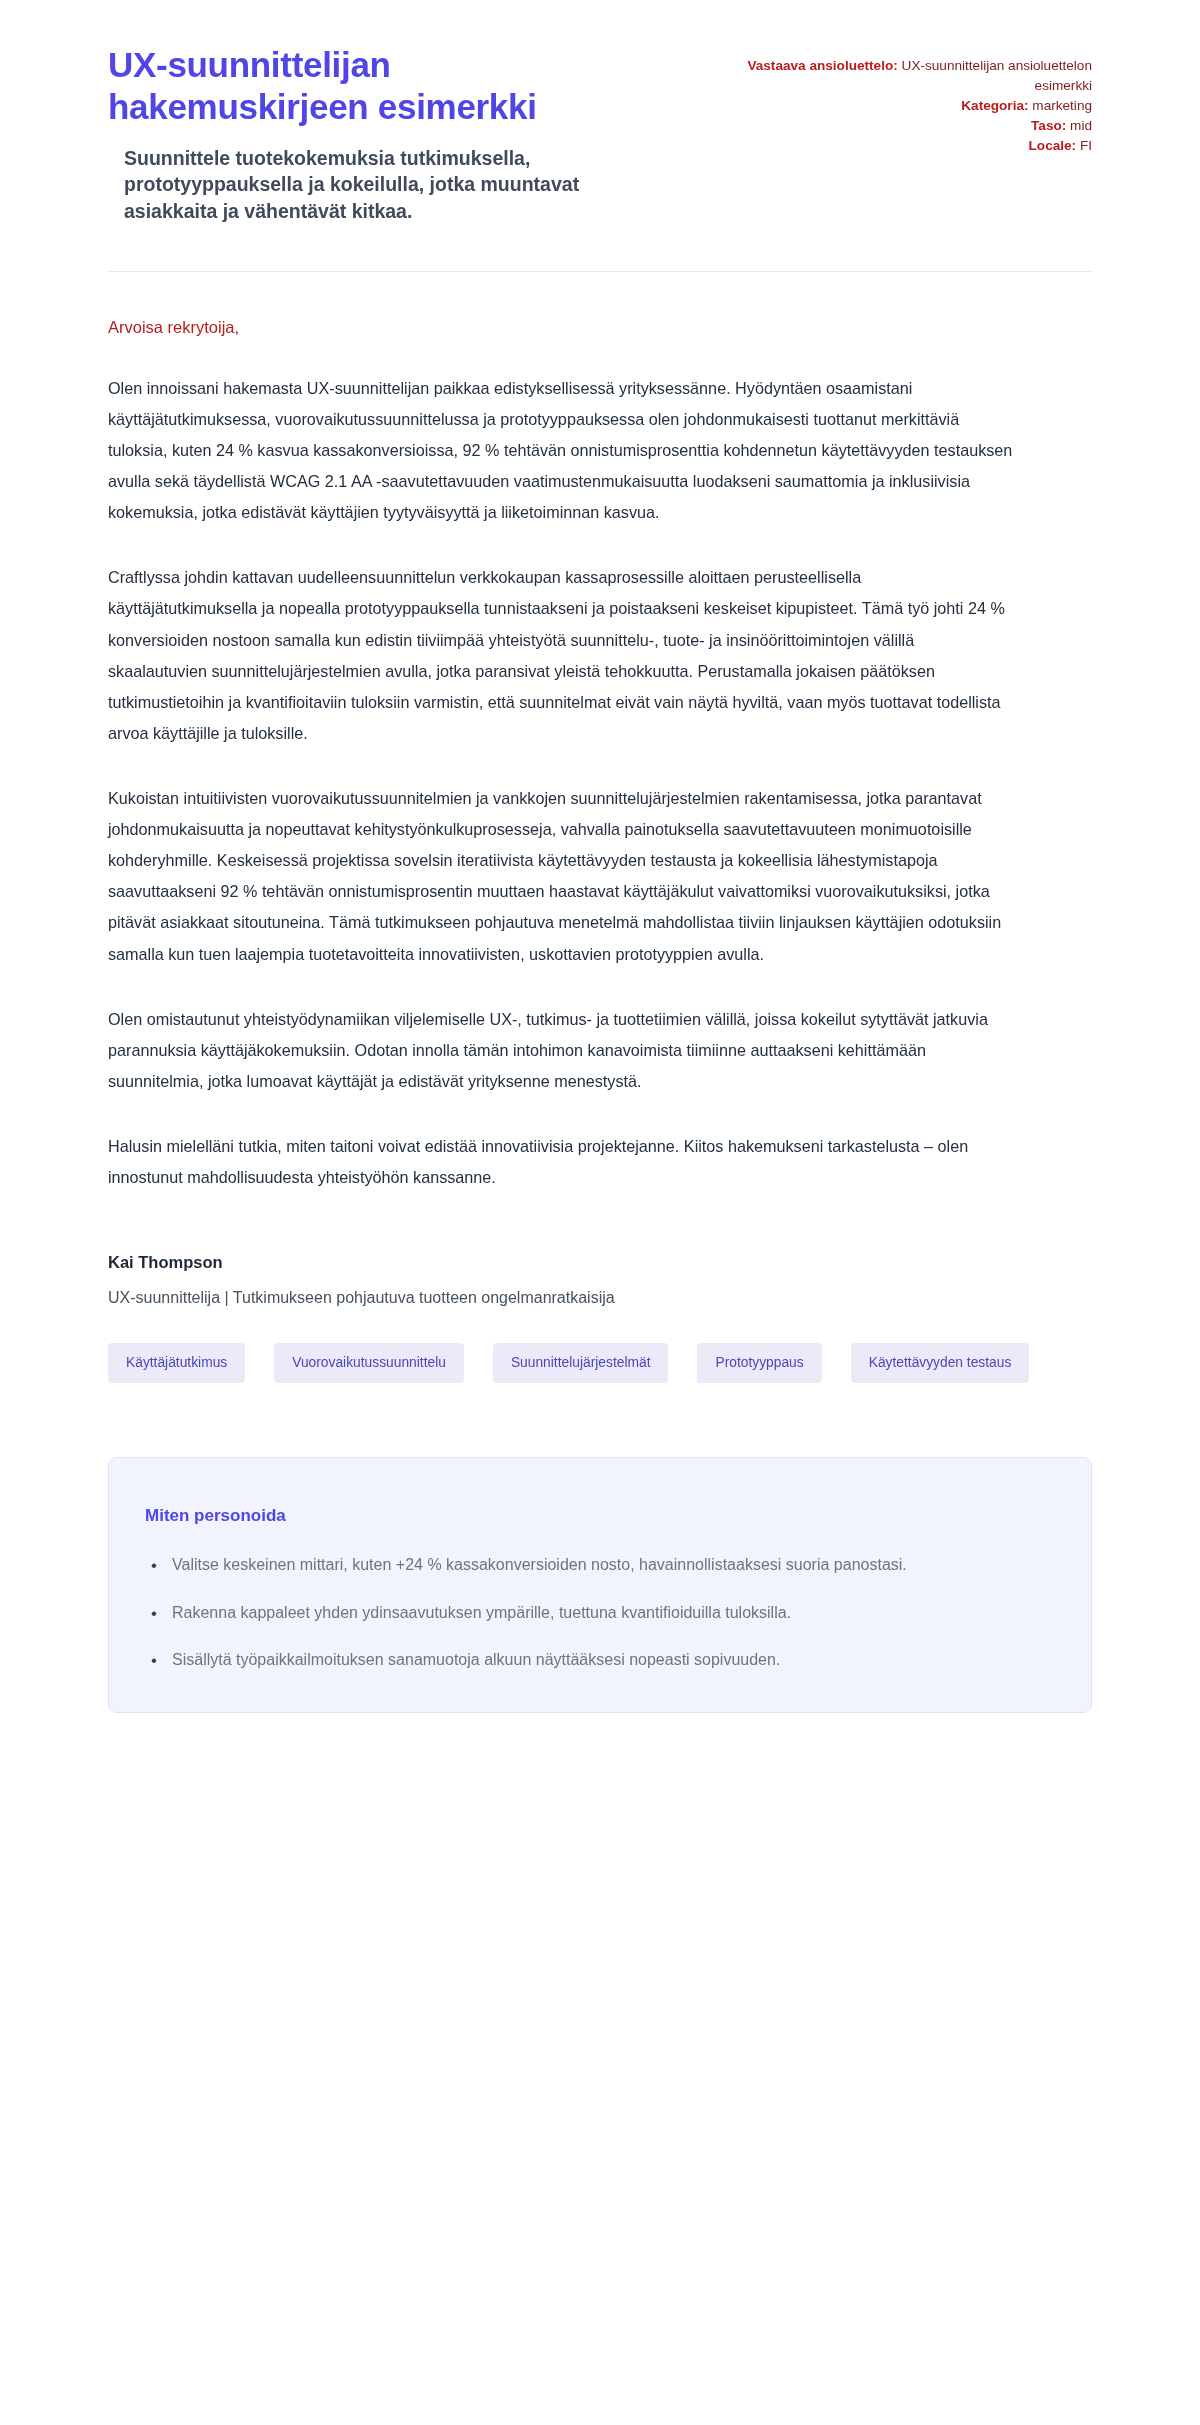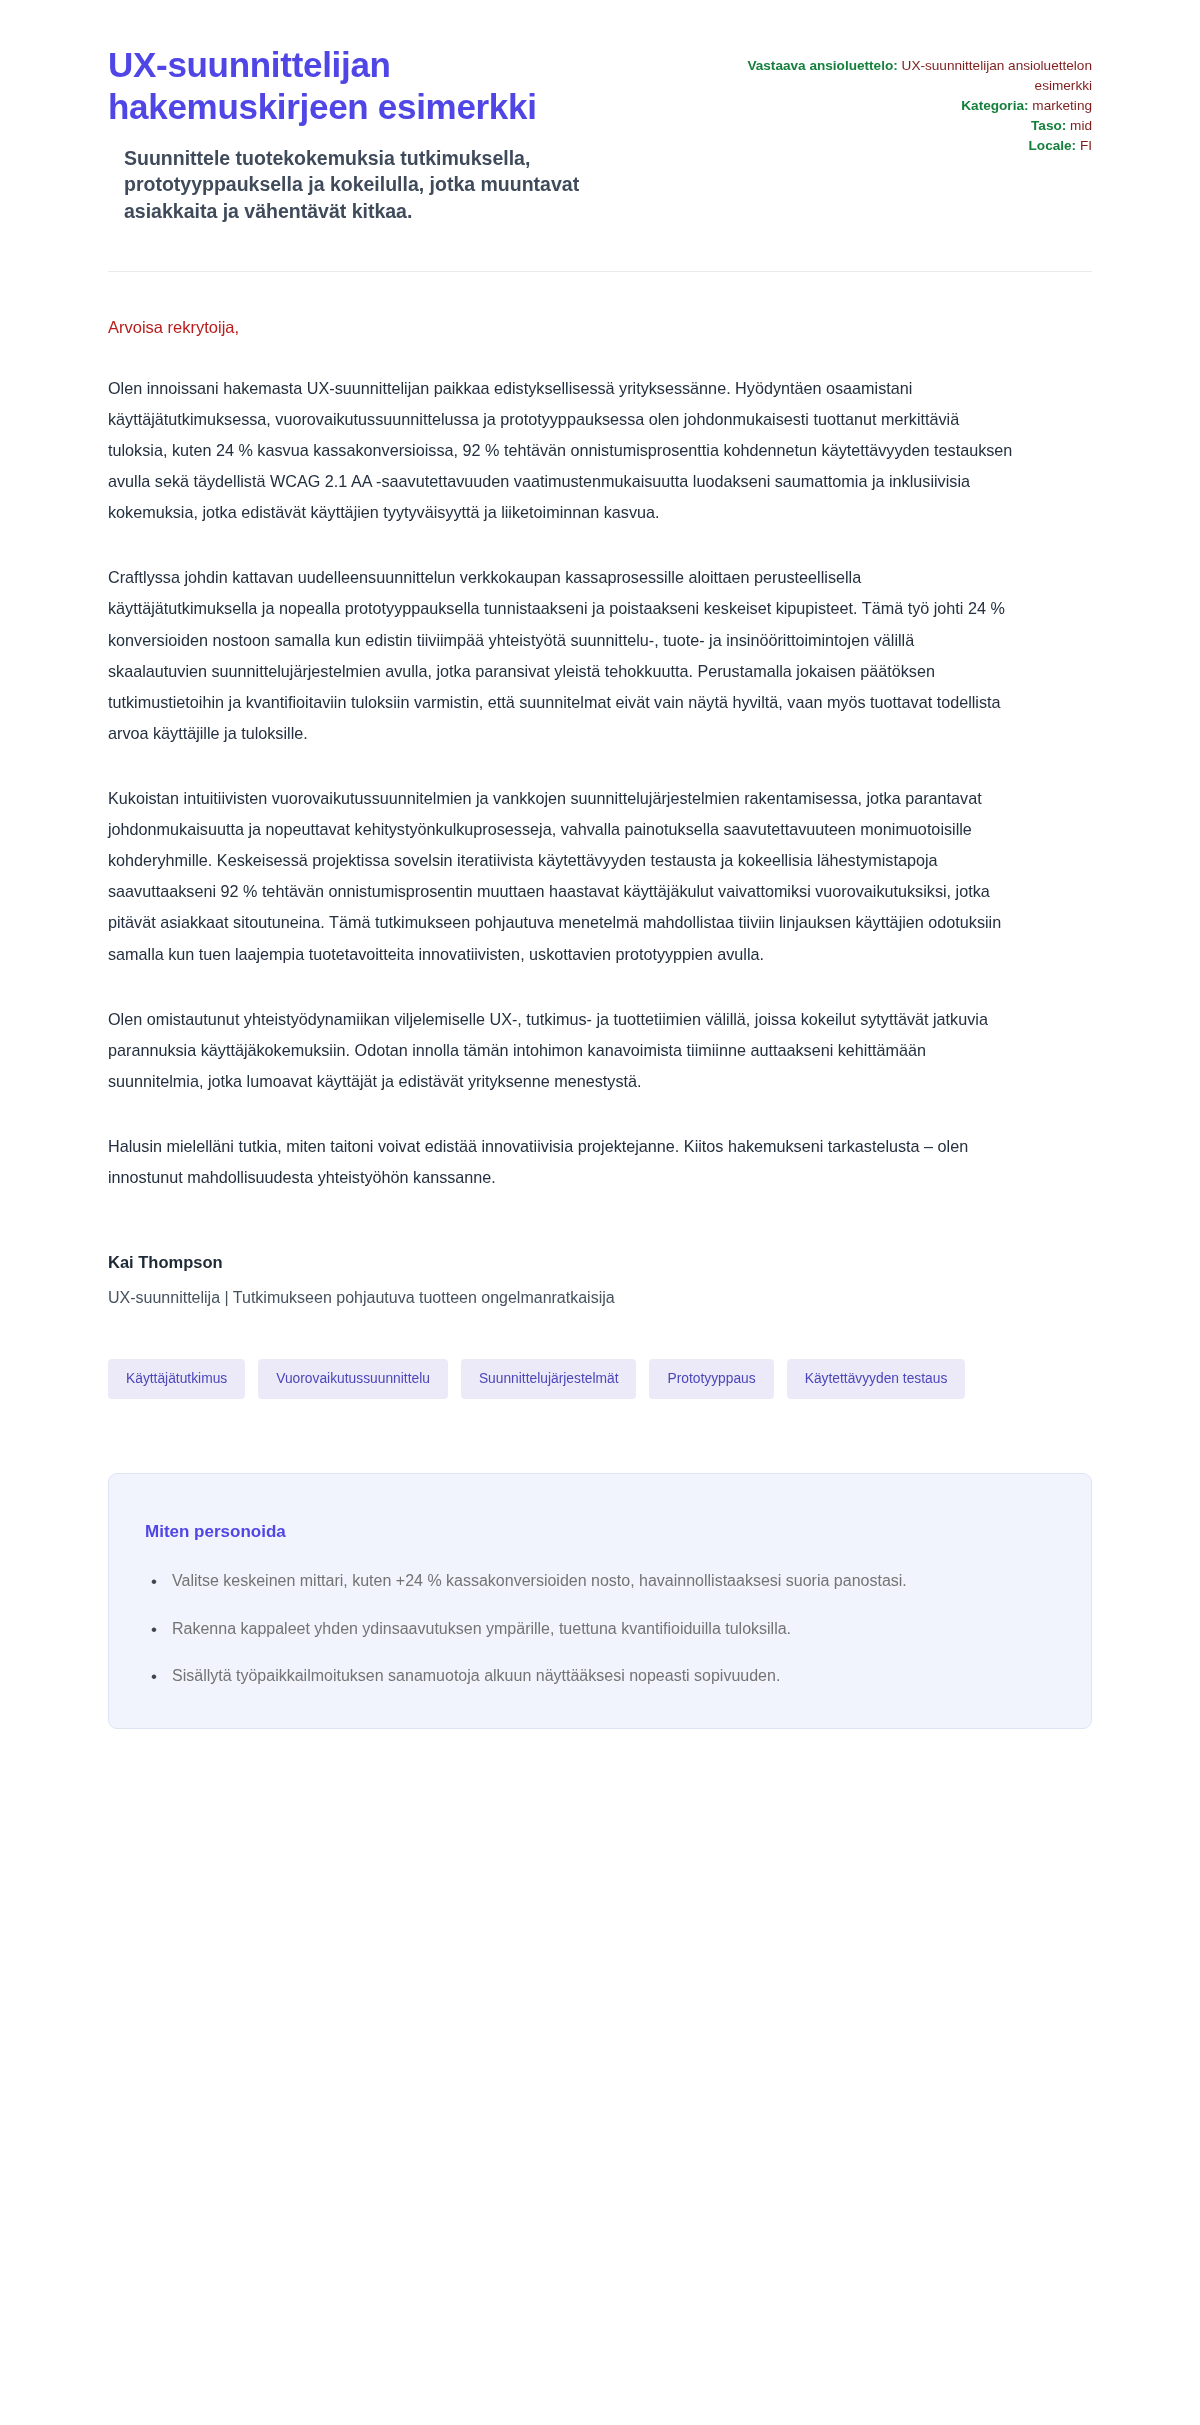--- a/index.html
+++ b/index.html
@@ -53,21 +53,21 @@
     text-align: right;
     font-size: 13.6px;
     line-height: 1.48;
     color: #5b6673;
     padding-top: 12px;
     min-width: 240px;
   }
   .meta-row { white-space: normal; }
   .meta-label {
     font-weight: bold;
-    color: #15803d;
+    color: #b91c1c;
   }
   .meta-value { color: #7f1d1d; }
 
   .divider {
     height: 1px;
     background: #e8eaee;
     width: 100%;
     margin: 0 0 46px 0;
   }
 
@@ -99,22 +99,22 @@
   .sign-role {
     font-size: 16px;
     color: #46525f;
     margin: 0;
   }
 
   
   .tags {
     display: flex;
     flex-wrap: wrap;
-    gap: 13px;
-    margin-top: 52px;
+    gap: 29px;
+    margin-top: 36px;
     max-width: 940px;
   }
   .tag {
     background: #eceaf9;
     color: #4b46ba;
     font-size: 13.8px;
     line-height: 1;
     padding: 13px 18px;
     border-radius: 4px;
     white-space: nowrap;

